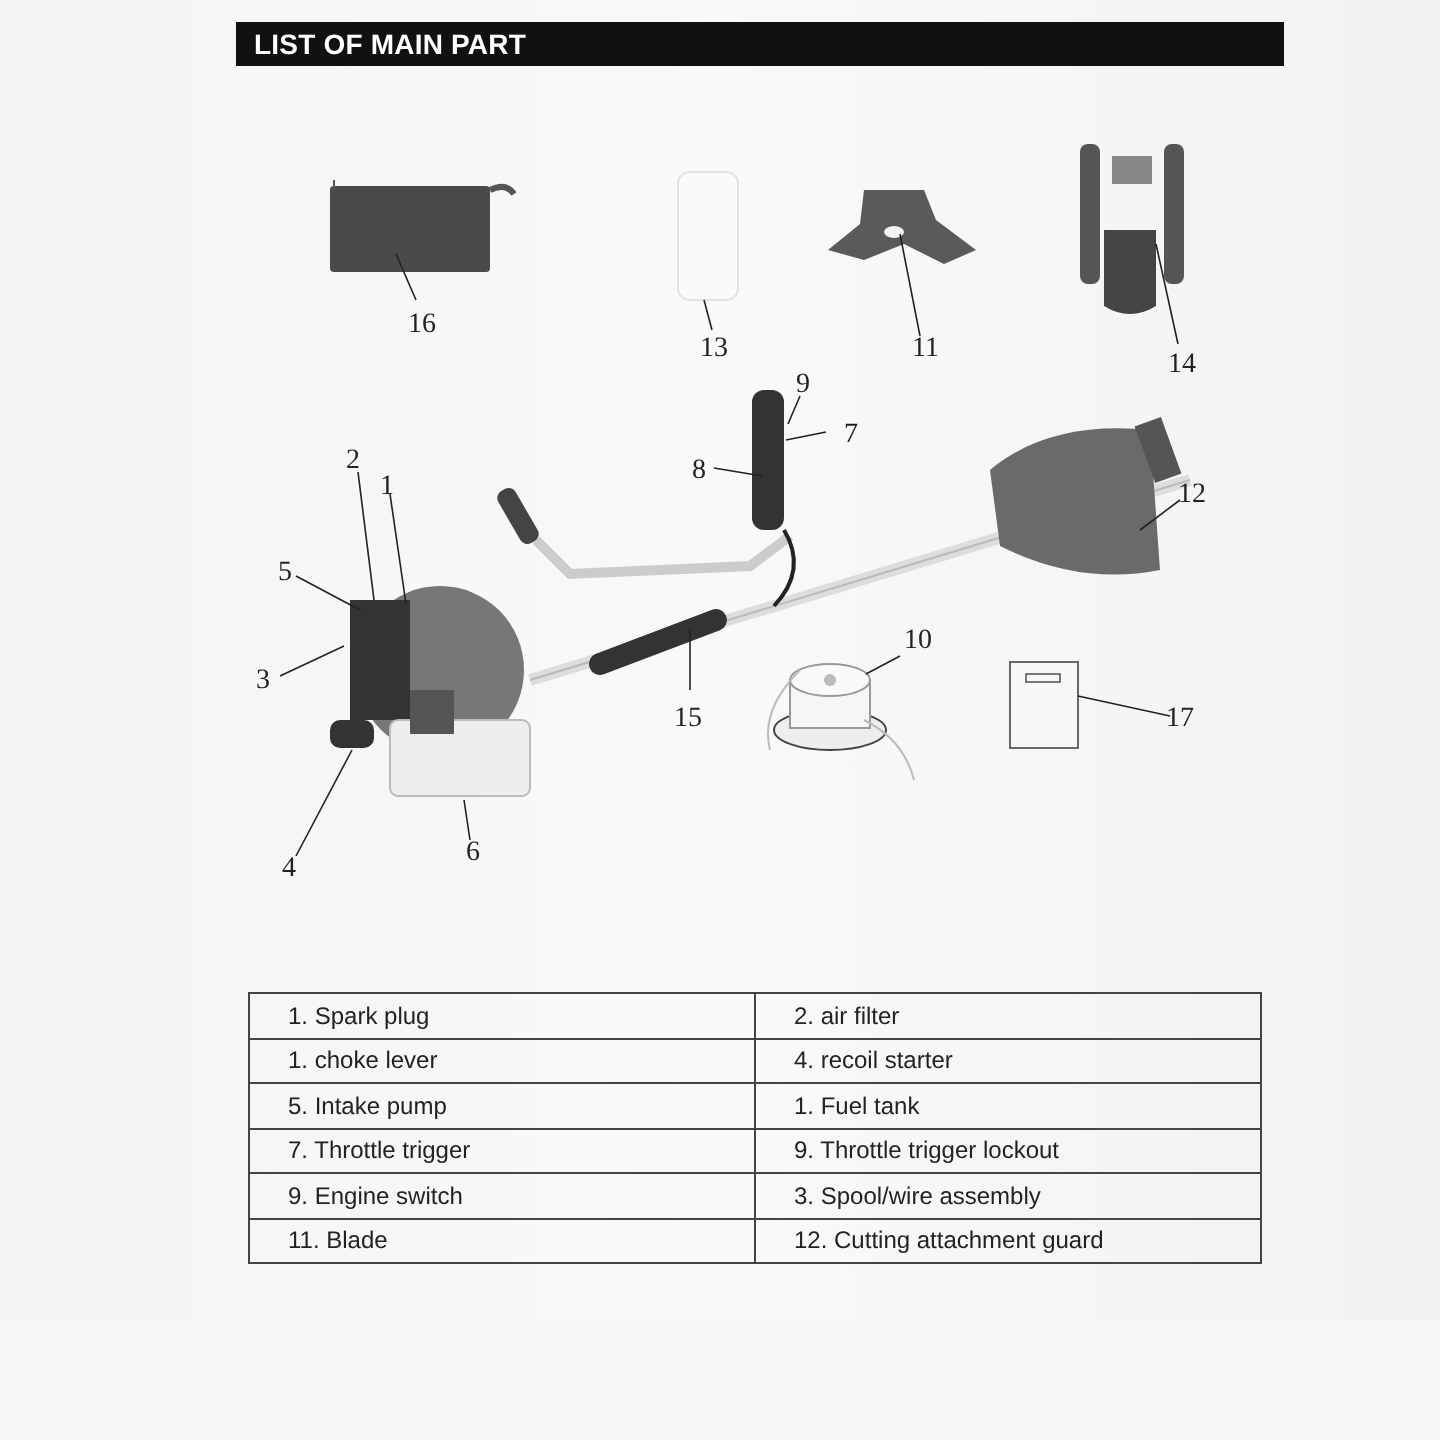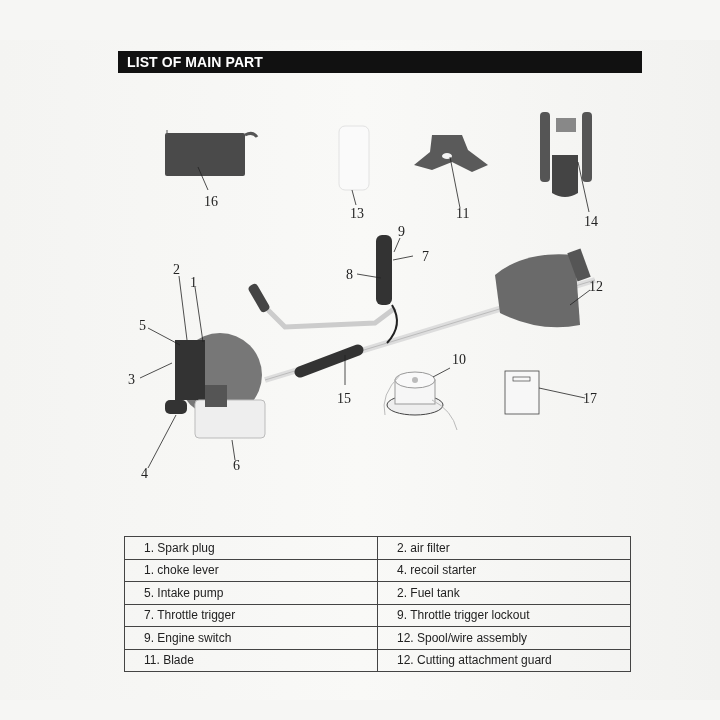--- a/index.html
+++ b/index.html
@@ -1,17 +1,17 @@
 <!DOCTYPE html>
 <html><head>
 <meta charset="utf-8">
 <style>
   html, body { margin:0; padding:0; }
   body { width:720px; height:720px; background:#f6f6f4; position:relative; overflow:hidden; font-family:"Liberation Sans", sans-serif; }
-  .page { position:absolute; left:0; top:0; width:720px; height:660px; background:linear-gradient(90deg,#f4f4f2 0%,#f9f9f7 50%,#f2f2f0 100%);margin-top:40px; }
+  .page { position:absolute; left:0; top:0; width:720px; height:660px; background:linear-gradient(90deg,#f4f4f2 0%,#f9f9f7 50%,#f2f2f0 100%); }
   .header-bar { position:absolute; left:118px; top:11px; width:524px; height:22px; background:#111; }
   .header-title { position:absolute; left:9px; top:3px; color:#fff; font-weight:bold; font-size:14px; letter-spacing:0.1px; }
   .diagram { position:absolute; left:0; top:40px; width:720px; height:450px; }
   .parts-table { position:absolute; left:124px; top:496px; width:507px; border-collapse:collapse; font-size:12px; color:#222; }
   .parts-table td { border:1px solid #444; height:21.5px; padding:0 0 0 19px; width:50%; }
 </style>
 </head>
 <body>
 
 <div class="page">
@@ -124,29 +124,29 @@
       <tr>
           <td>1. Spark plug</td>
           <td>2. air filter</td>
         </tr>
       <tr>
           <td>1. choke lever</td>
           <td>4. recoil starter</td>
         </tr>
       <tr>
           <td>5. Intake pump</td>
-          <td>2. Fuel tank</td>
+          <td>1. Fuel tank</td>
         </tr>
       <tr>
           <td>7. Throttle trigger</td>
           <td>9. Throttle trigger lockout</td>
         </tr>
       <tr>
           <td>9.  Engine switch</td>
-          <td>12. Spool/wire assembly</td>
+          <td>3. Spool/wire assembly</td>
         </tr>
       <tr>
           <td>11. Blade</td>
           <td>12. Cutting attachment guard</td>
         </tr>
     </tbody>
   </table>
 
 </div>
 

